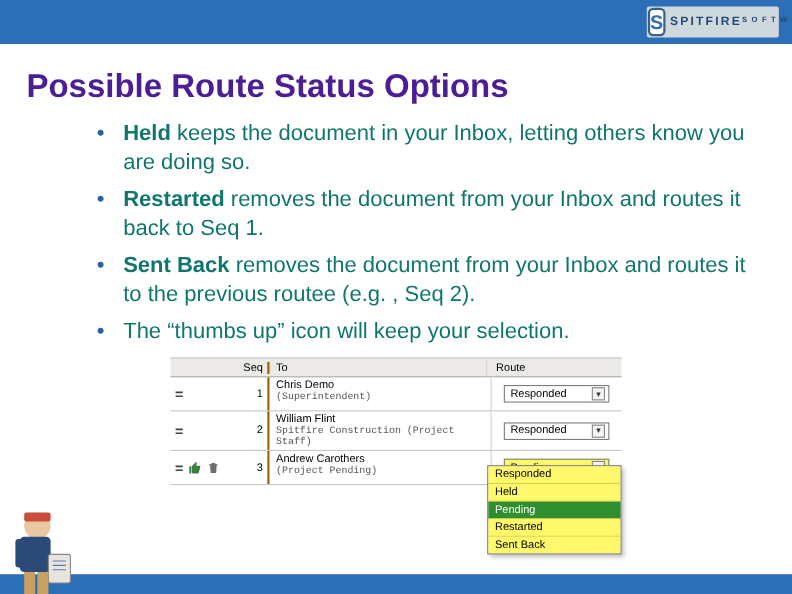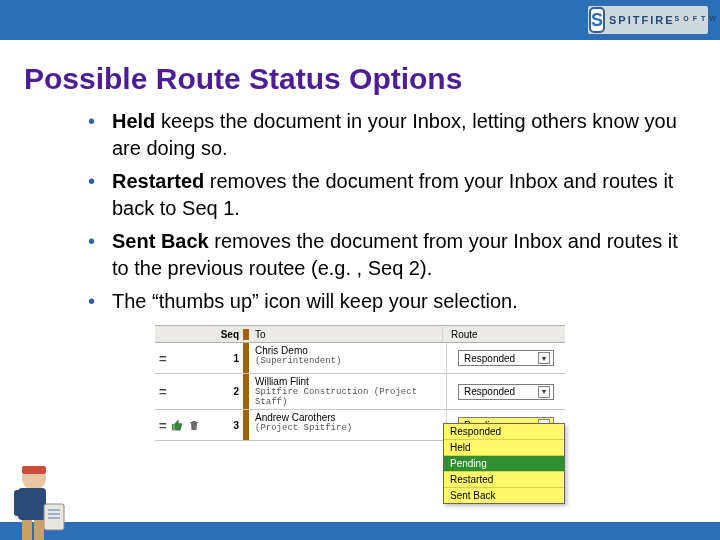--- a/index.html
+++ b/index.html
@@ -68,21 +68,21 @@
     font-family: Arial, sans-serif;
     font-weight: 700;
     font-size: 30px;
     margin: 22px 0 12px 24px;
   }
 
   .bullets {
     margin: 0 40px 0 48px;
     font-size: 20px;
     line-height: 1.35;
-    color: #000000;
+    color: #0f766e;
   }
   .bullets li {
     list-style: none;
     position: relative;
     padding-left: 24px;
     margin-bottom: 6px;
   }
   .bullets li::before {
     content: "•";
     color: #2a5fa5;
@@ -107,21 +107,21 @@
     min-height: 30px;
   }
   .trow.header {
     background: #eceae6;
     min-height: 16px;
     font-size: 10px;
     border-bottom: 1px solid #b0b0b0;
     align-items: center;
   }
   .c-icons { width: 58px; display:flex; align-items:center; gap:4px; padding-left:4px; }
-  .c-seq { width: 22px; display:flex; align-items:center; justify-content:flex-end; padding-right:4px; border-right:6px solid #a16207;font-weight:bold; }
+  .c-seq { width: 22px; display:flex; align-items:center; justify-content:flex-end; padding-right:4px; border-right:2px solid #a16207; }
   .c-to { flex: 1; display:flex; flex-direction:column; justify-content:flex-start; padding:2px 6px; border-right:1px solid #d3d3d3; }
   .c-to .sub { color:#555; font-size:9px;font-family:Liberation Mono, monospace; }
   .c-status { width: 110px; display:flex; align-items:center; justify-content:center; padding:2px 4px; }
 
   .sel {
     width: 96px;
     height: 16px;
     border: 1px solid #7d7d7d;
     background: #fff;
     display: flex;
@@ -270,21 +270,21 @@
       </span>
       <span class="trash-icon">
         <svg width="12" height="13" viewBox="0 0 24 24">
             <path fill="#6d6d6d" d="M6 7h12l-1 14H7L6 7zm3-4h6l1 2h4v2H4V5h4l1-2z"></path>
           </svg>
       </span>
     </div>
     <div class="c-seq">3</div>
     <div class="c-to">
       <span>Andrew Carothers</span>
-      <span class="sub">(Project Spitfire)</span>
+      <span class="sub">(Project Pending)</span>
     </div>
     <div class="c-status">
       <div class="sel" style="background:#fff86a;">
         <span>Pending</span>
         <span class="sel-arrow">▾</span>
       </div>
     </div>
   </div>
 
   <div class="dropdown" style="left:288px; top:97px;">

